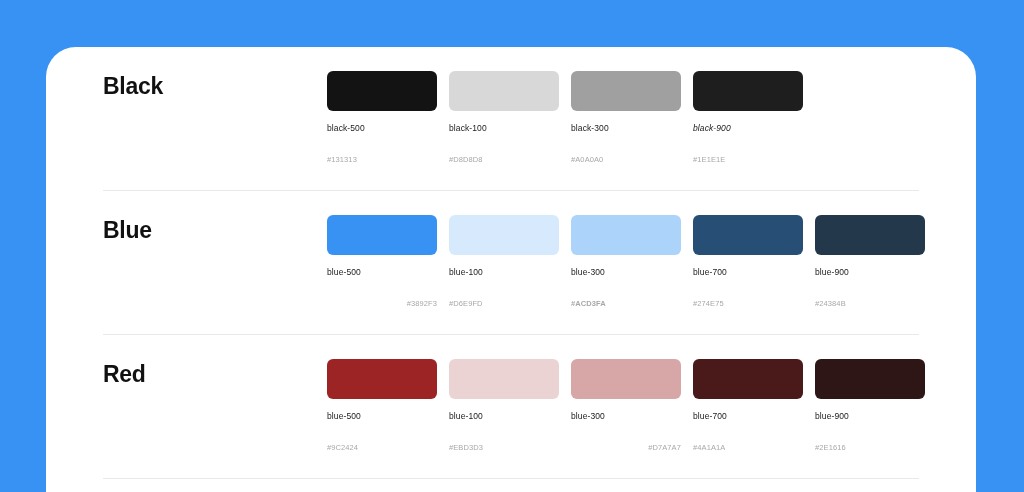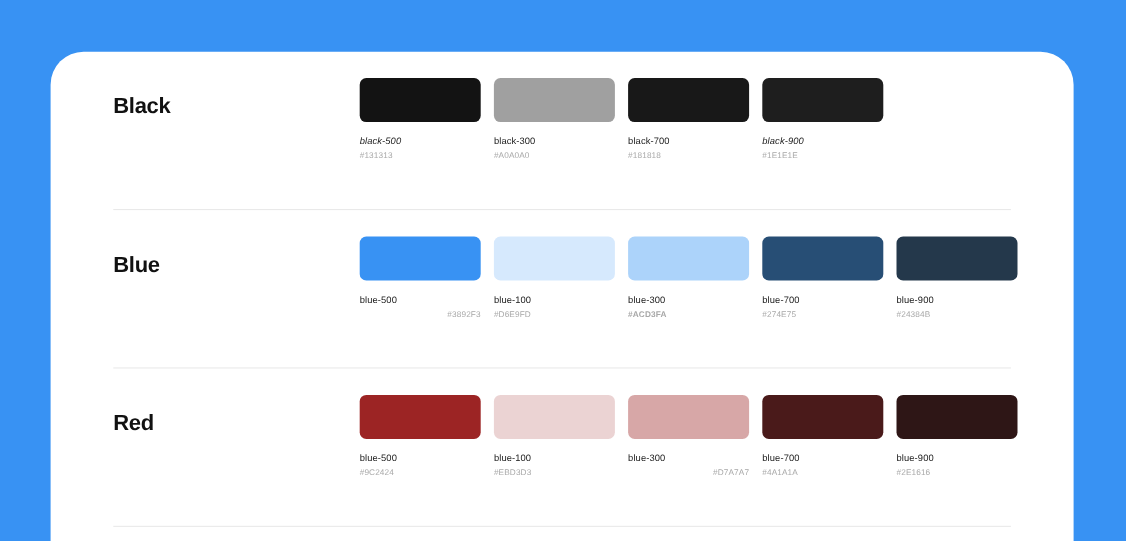--- a/index.html
+++ b/index.html
@@ -26,26 +26,26 @@
   .row {
     position: relative;
     display: flex;
     align-items: flex-start;
     padding: 0 57px 0 57px;
     box-sizing: border-box;
   }
   .row-title {
     width: 224px;
     flex: 0 0 224px;
-    font-size: 20px;
+    font-size: 23px;
     font-weight: bold;
     color: #111111;
     letter-spacing: -0.3px;
     line-height: 1;
-    padding-top: 40px;
+    padding-top: 28px;
   }
   .swatches {
     display: flex;
     gap: 12px;
     padding-top: 24px;
   }
   .swatch-cell {
     width: 110px;
     flex: 0 0 110px;
   }
@@ -56,21 +56,21 @@
     box-sizing: border-box;
   }
   .chip-name {
     margin-top: 12px;
     font-size: 8.5px;
     color: #1a1a1a;
     line-height: 1.25;
     letter-spacing: 0.1px;
   }
   .chip-hex {
-    margin-top: 3px;
+    margin-top: 21px;
     font-size: 7.5px;
     color: #a8a8a8;
     line-height: 1.25;
     letter-spacing: 0.1px;
   }
   .divider {
     height: 1px;
     background: #e9e9e9;
     margin: 0 57px;
   }
@@ -83,36 +83,36 @@
 
 <div class="card" style="background: rgb(255, 255, 255);">
 
   <div class="row-block">
     <div class="row">
       <div class="row-title">Black</div>
       <div class="swatches">
 
         <div class="swatch-cell">
           <div class="chip" style="background-color: rgb(19, 19, 19);"></div>
-          <div class="chip-name" style="color: rgb(26, 26, 26); font-style: italic;">black-500</div>
+          <div class="chip-name" style="color: rgb(26, 26, 26);">black-500</div>
           <div class="chip-hex" style="color: rgb(168, 168, 168);">#131313</div>
         </div>
 
+        <div class="swatch-cell">
+          <div class="chip" style="background-color: rgb(216, 216, 216);"></div>
+          <div class="chip-name" style="color: rgb(26, 26, 26);">black-100</div>
+          <div class="chip-hex" style="color: rgb(168, 168, 168);">#D8D8D8</div>
+        </div>
 
         <div class="swatch-cell">
           <div class="chip" style="background-color: rgb(160, 160, 160);"></div>
           <div class="chip-name" style="color: rgb(26, 26, 26);">black-300</div>
           <div class="chip-hex" style="color: rgb(168, 168, 168);">#A0A0A0</div>
         </div>
 
-        <div class="swatch-cell">
-          <div class="chip" style="background-color: rgb(24, 24, 24);"></div>
-          <div class="chip-name" style="color: rgb(26, 26, 26);">black-700</div>
-          <div class="chip-hex" style="color: rgb(168, 168, 168);">#181818</div>
-        </div>
 
         <div class="swatch-cell">
           <div class="chip" style="background-color: rgb(30, 30, 30);"></div>
           <div class="chip-name" style="color: rgb(26, 26, 26); font-style: italic;">black-900</div>
           <div class="chip-hex" style="color: rgb(168, 168, 168);">#1E1E1E</div>
         </div>
 
       </div>
     </div>
   </div>

